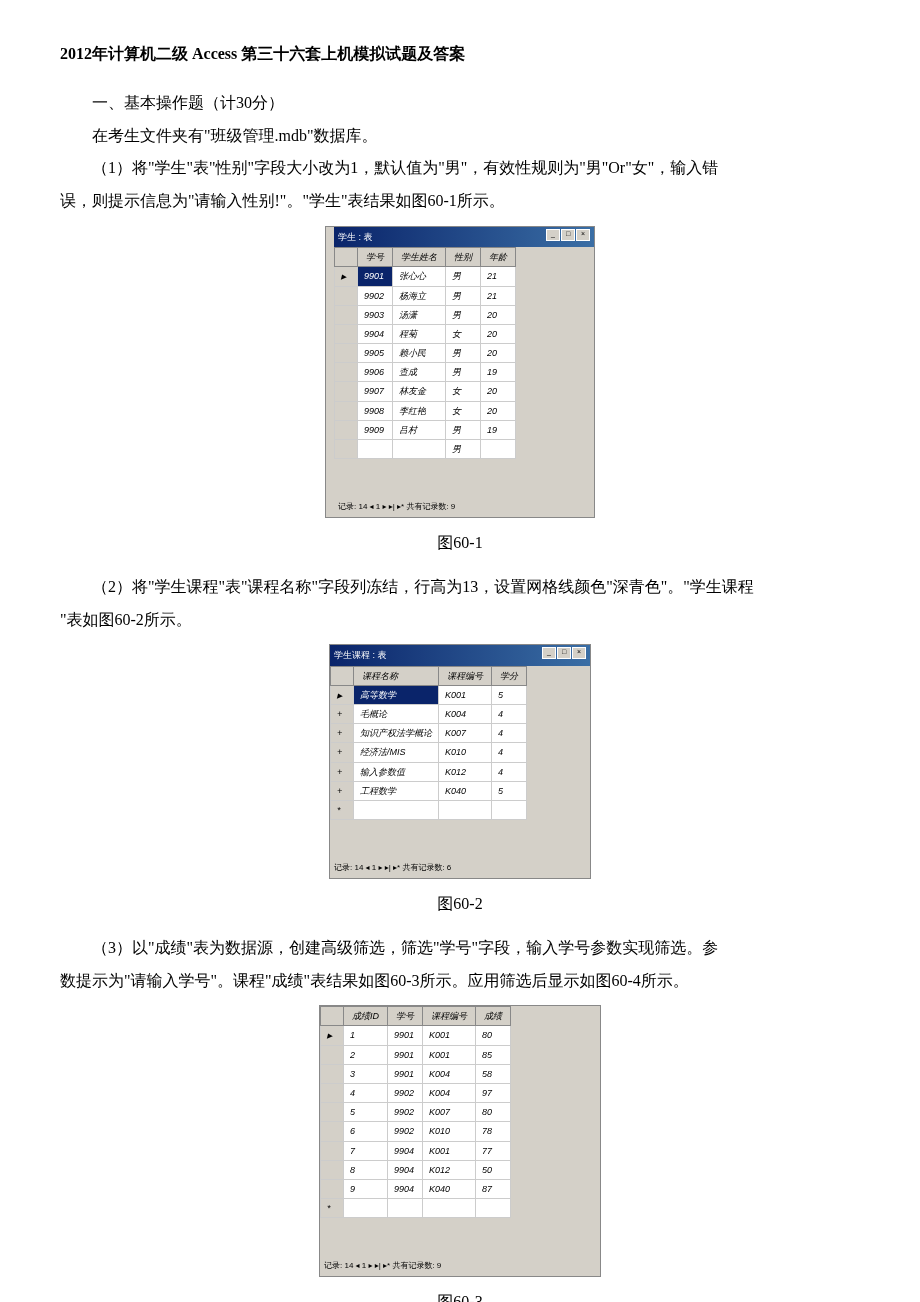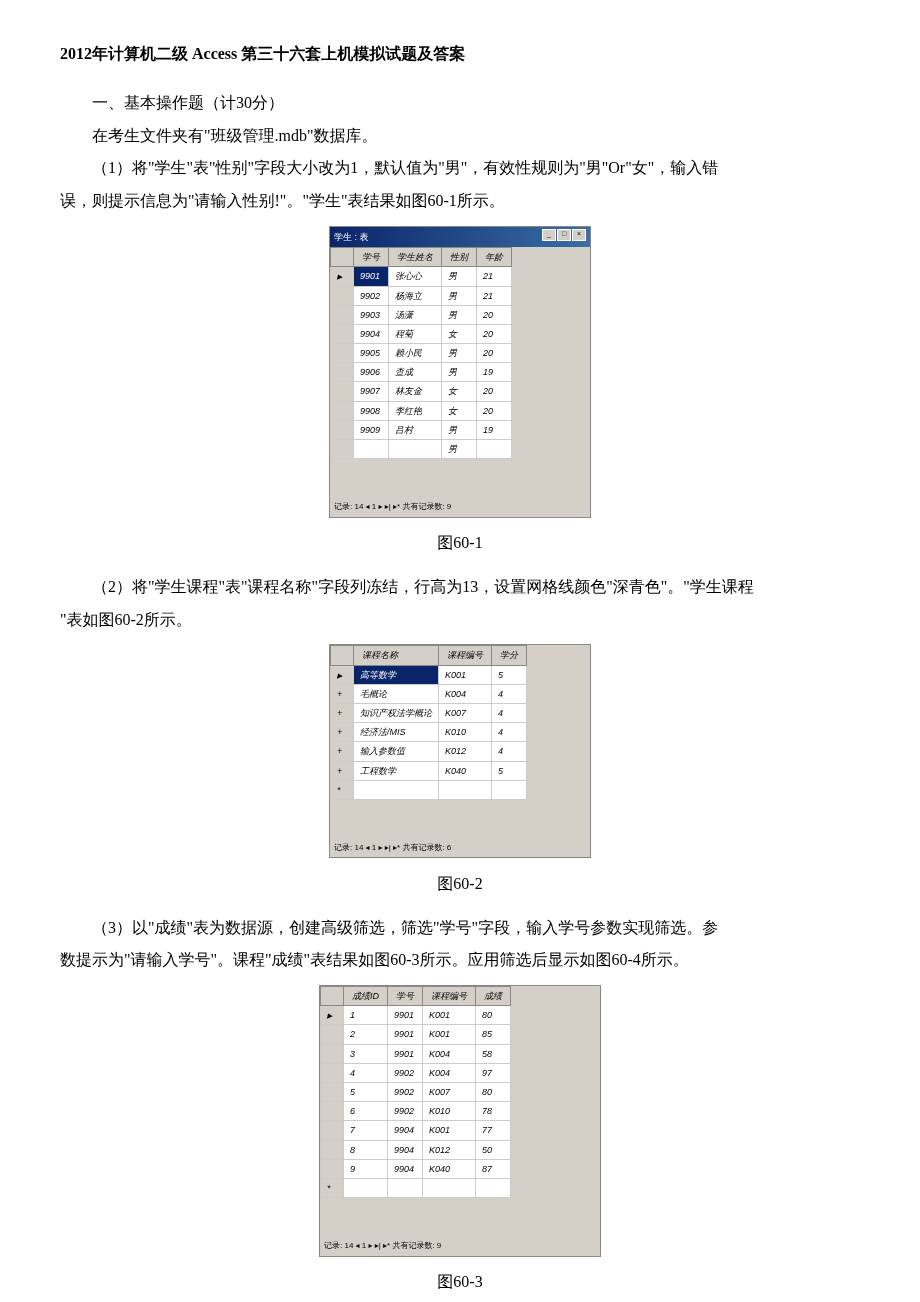--- a/index.html
+++ b/index.html
@@ -123,21 +123,21 @@
 
 <div class="title">2012年计算机二级 Access 第三十六套上机模拟试题及答案</div>
 
 <div class="section-heading">一、基本操作题（计30分）</div>
 <div class="paragraph">在考生文件夹有"班级管理.mdb"数据库。</div>
 
 <div class="paragraph">（1）将"学生"表"性别"字段大小改为1，默认值为"男"，有效性规则为"男"Or"女"，输入错</div>
 <div class="paragraph-cont">误，则提示信息为"请输入性别!"。"学生"表结果如图60-1所示。</div>
 
 <div class="figure-container">
-  <div class="mock-window" style="width:260px;">
+  <div class="mock-window" style="width:260px;padding-left:8px;">
     <div class="mock-titlebar">
       <span>学生 : 表</span>
       <span class="mock-titlebar-btns">
         <span class="mock-titlebar-btn">_</span>
         <span class="mock-titlebar-btn">□</span>
         <span class="mock-titlebar-btn">×</span>
       </span>
     </div>
     <table class="mock-table">
       <tbody>
@@ -223,20 +223,28 @@
     <div class="mock-footer">记录: 14 ◂ 1 ▸ ▸| ▸* 共有记录数: 9</div>
   </div>
 </div>
 <div class="figure-caption">图60-1</div>
 
 <div class="paragraph">（2）将"学生课程"表"课程名称"字段列冻结，行高为13，设置网格线颜色"深青色"。"学生课程</div>
 <div class="paragraph-cont">"表如图60-2所示。</div>
 
 <div class="figure-container">
   <div class="mock-window" style="width:260px;">
+    <div class="mock-titlebar">
+      <span>学生课程 : 表</span>
+      <span class="mock-titlebar-btns">
+        <span class="mock-titlebar-btn">_</span>
+        <span class="mock-titlebar-btn">□</span>
+        <span class="mock-titlebar-btn">×</span>
+      </span>
+    </div>
     <table class="mock-table">
       <tbody>
           <tr>
         <th></th>
         <th>课程名称</th>
         <th>课程编号</th>
         <th>学分</th>
       </tr>
       <tr>
             <td class="arrow-cell"></td>

